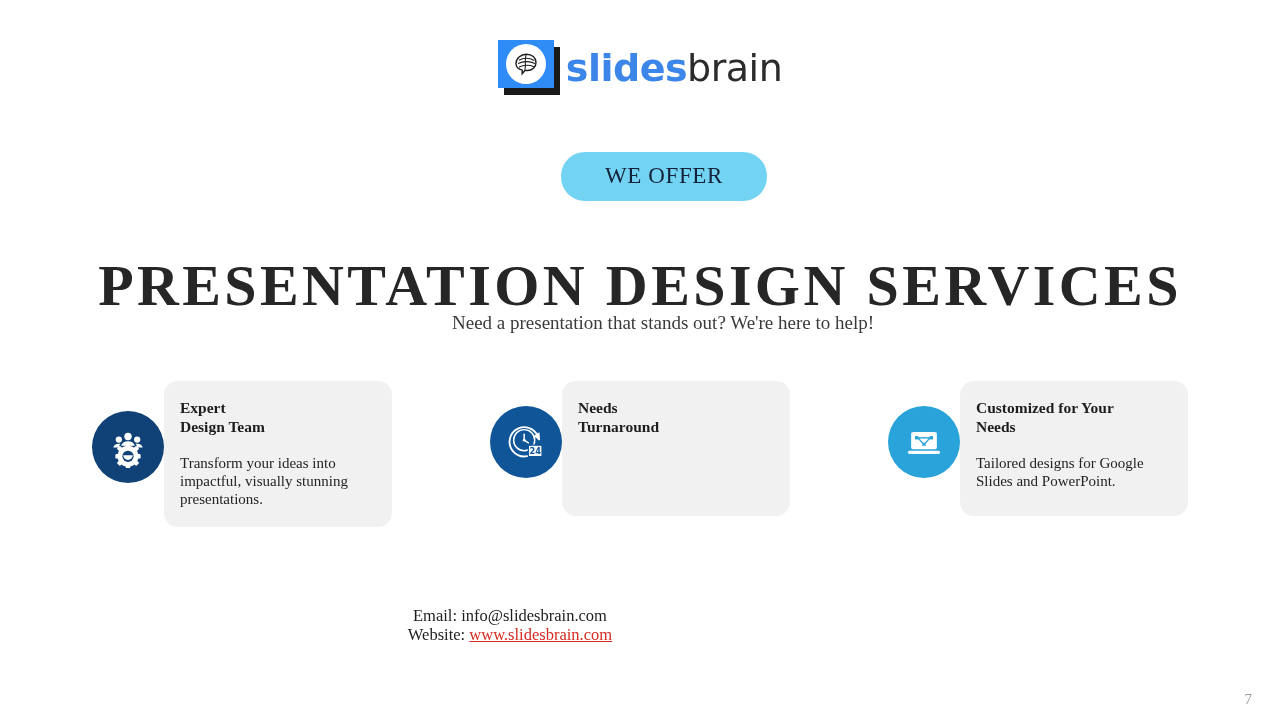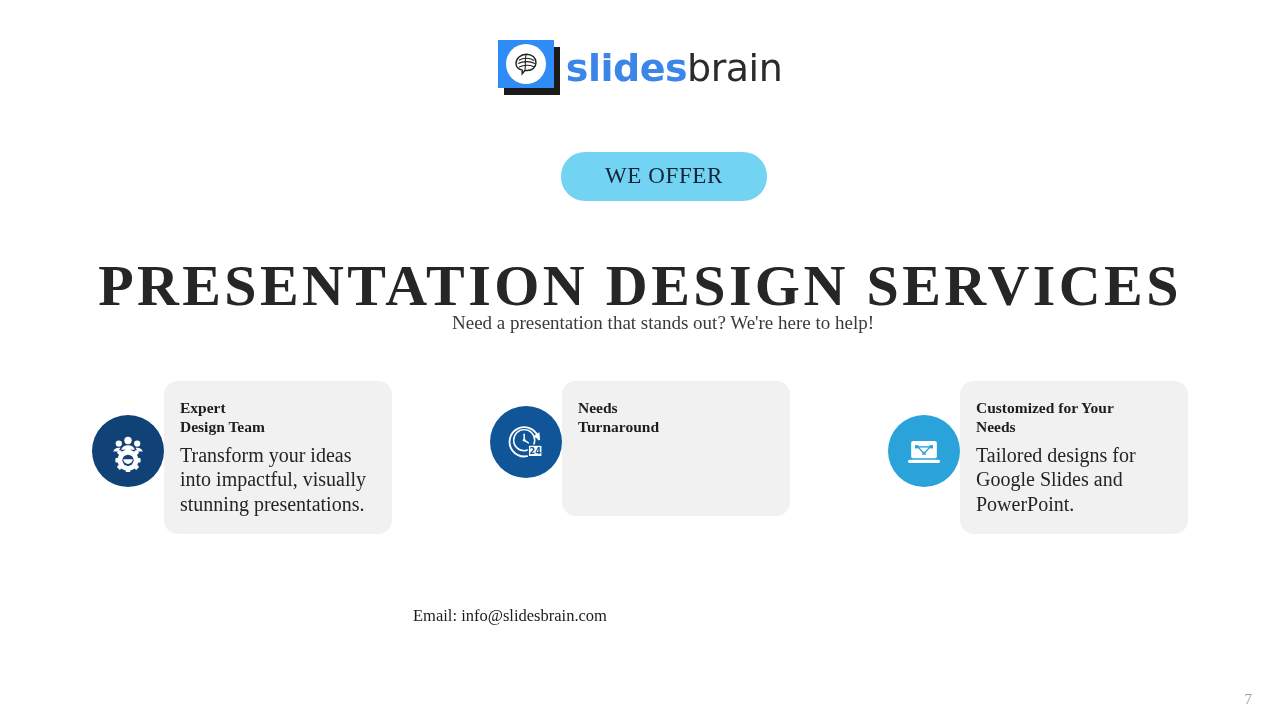--- a/index.html
+++ b/index.html
@@ -154,22 +154,22 @@
     padding: 17px 16px 18px;
     text-align: left;
   }
   .card-title {
     font-size: 15.5px;
     font-weight: 700;
     line-height: 1.25;
     color: #1d1d1d;
   }
   .card-body {
-    margin-top: 6px;
-    font-size: 20px;
+    margin-top: 17px;
+    font-size: 15px;
     line-height: 1.22;
     color: #242424;
   }
 
   
   .contact {
     position: absolute;
     top: 606px;
     left: 0;
     width: 1020px;
@@ -307,15 +307,16 @@
         <span>Needs</span>
       </div>
       <div class="card-body">Tailored designs for Google Slides and PowerPoint.</div>
     </div>
   </div>
 
 </div>
 
 <div class="contact">
   <div>Email: info@slidesbrain.com</div>
+  <div><span>Website: </span><a href="#">www.slidesbrain.com</a></div>
 </div>
 
 <div class="page-number">7</div>
 
 </body></html>

